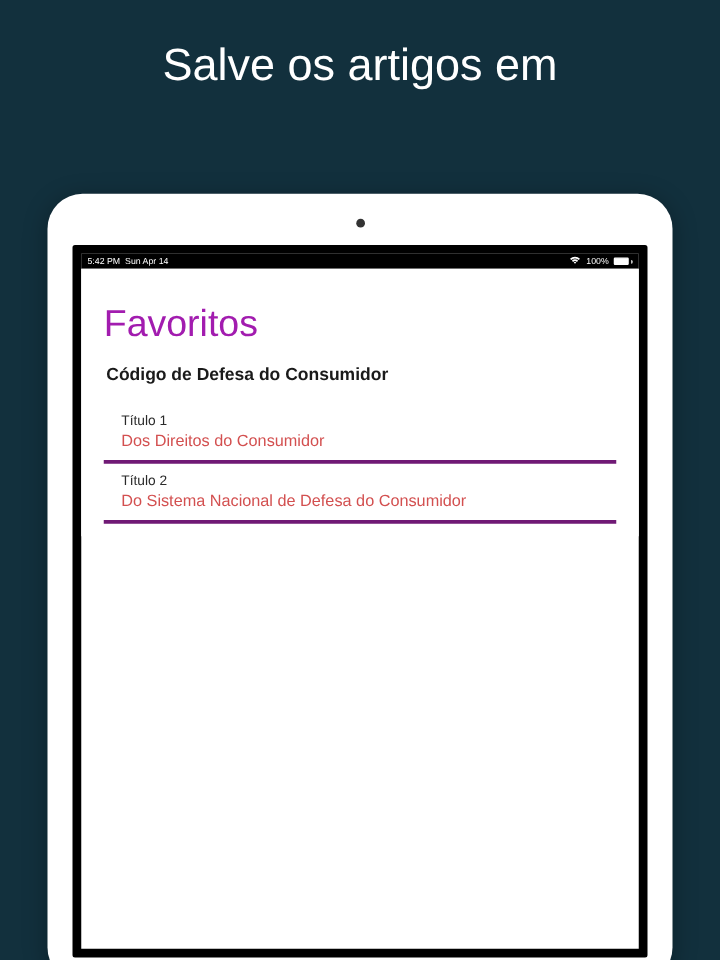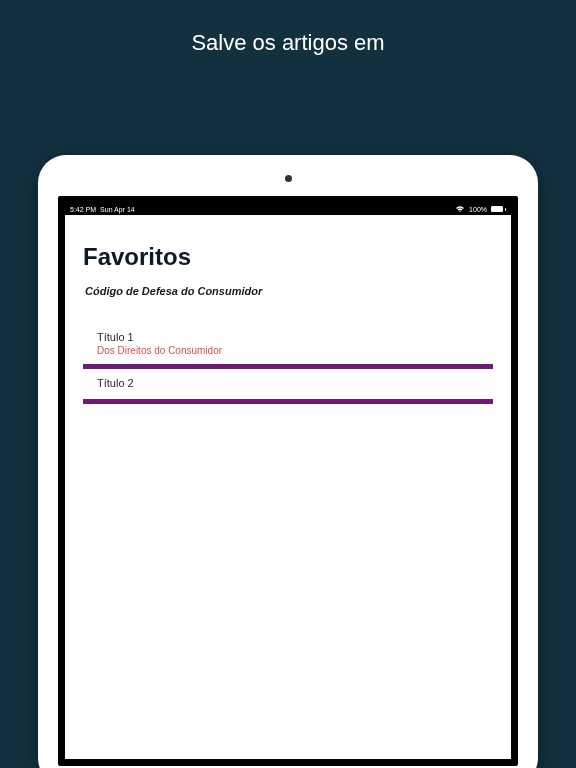--- a/index.html
+++ b/index.html
@@ -7,21 +7,21 @@
       width: 576px;
       height: 768px;
       background: #12303d;
       font-family: -apple-system, BlinkMacSystemFont, "Helvetica Neue", sans-serif;
       overflow: hidden;
       position: relative;
     }
     .promo-text {
       color: #fff;
       text-align: center;
-      font-size: 22px;
+      font-size: 36px;
       font-weight: 400;
       line-height: 1.2;
       padding: 30px 40px 20px;
     }
     .device-frame {
       position: absolute;
       left: 50%;
       transform: translateX(-50%);
       top: 155px;
       width: 500px;
@@ -80,48 +80,47 @@
       width: 1px;
       height: 3px;
       background: #fff;
       border-radius: 0 1px 1px 0;
     }
     .content-area {
       padding: 28px 18px 10px;
       background: #fff;
     }
     .page-title {
-      font-size: 24px;
-      font-weight: 700;
-      color: #0f172a;
+      font-size: 30px;
+      font-weight: 400;
+      color: #a21caf;
       margin-bottom: 14px;
     }
     .section-header {
-      font-size: 11px;
+      font-size: 14px;
       font-weight: 700;
       color: #1a1a1a;
-      margin-bottom: 26px;
+      margin-bottom: 16px;
       padding-left: 2px;
-      font-style: italic;
     }
     .list-item {
       padding: 8px 0 8px 14px;
-      border-bottom: 5px solid #701a75;
+      border-bottom: 3px solid #701a75;
       cursor: pointer;
     }
     .list-item:first-of-type {
       border-top: 1px solid #e8e8e8;
     }
     .item-title {
       font-size: 11px;
       color: #2a2a2a;
       margin-bottom: 2px;
     }
     .item-subtitle {
-      font-size: 10px;
+      font-size: 13px;
       color: #d35050;
     }
   </style>
 </head>
 <body>
 
 <div class="promo-text">
   <span>Salve os artigos em</span><br>
 </div>
 
@@ -151,16 +150,17 @@
       <h1 class="page-title">Favoritos</h1>
       <div class="section-header">Código de Defesa do Consumidor</div>
 
       <div class="list-item">
         <div class="item-title">Título 1</div>
         <div class="item-subtitle">Dos Direitos do Consumidor</div>
       </div>
 
       <div class="list-item">
         <div class="item-title">Título 2</div>
+        <div class="item-subtitle">Do Sistema Nacional de Defesa do Consumidor</div>
       </div>
     </div>
   </div>
 </div>
 
 </body></html>

